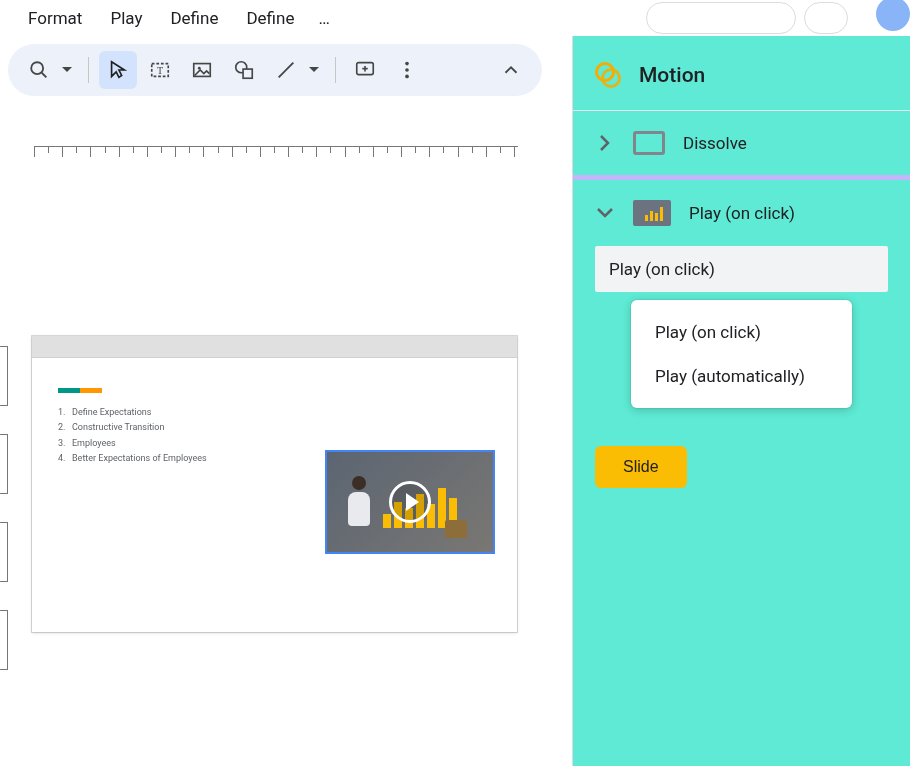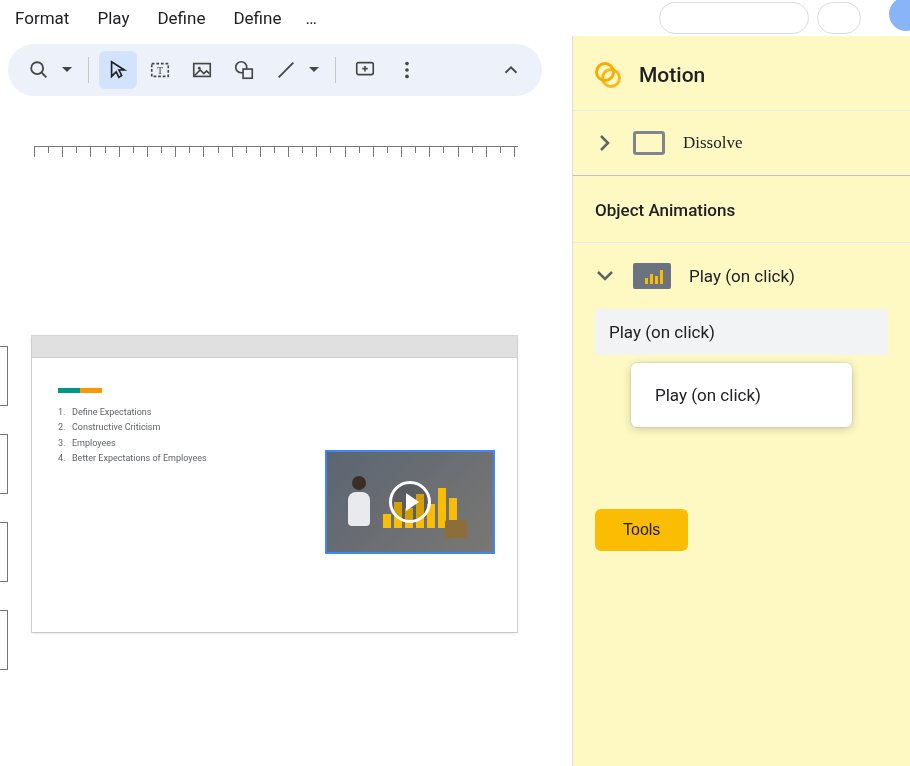--- a/index.html
+++ b/index.html
@@ -11,21 +11,21 @@
     height: 766px;
     overflow: hidden;
     color: #202124;
   }
 
   
   .menubar {
     display: flex;
     align-items: center;
     height: 36px;
-    padding: 0 1px;
+    padding: 0 14px;
     border-bottom: 1px solid #fff;
     gap: 0;
   }
   .menubar-item {
     padding: 4px 14px;
     font-size: 17px;
     color: #202124;
     cursor: pointer;
     border-radius: 4px;
   }
@@ -259,21 +259,21 @@
     border-left: 13px solid #fff;
     border-top: 9px solid transparent;
     border-bottom: 9px solid transparent;
     margin-left: 4px;
   }
 
   
   .right-panel {
     width: 338px;
     border-left: 1px solid #dadce0;
-    background: #fef9c3;
+    background: #5eead4;
     display: flex;
     flex-direction: column;
   }
   .panel-header {
     display: flex;
     align-items: center;
     gap: 18px;
     padding: 26px 22px 22px 22px;
     border-bottom: 1px solid #e8eaed;
   }
@@ -300,23 +300,22 @@
     font-weight: 500;
     padding: 24px 22px 22px 22px;
     border-bottom: 1px solid #e8eaed;
   }
 
   .transition-row {
     display: flex;
     align-items: center;
     gap: 18px;
     padding: 20px 22px;
-    border-bottom: 1px solid #c4b5fd;
+    border-bottom: 5px solid #c4b5fd;
     cursor: pointer;
-    font-family: Liberation Serif, serif;
   }
   .chevron {
     width: 20px; height: 20px;
     display: flex; align-items: center; justify-content: center;
     color: #5f6368;
   }
   .thumb-rect {
     width: 32px; height: 24px;
     border: 3px solid #80868b;
     border-radius: 3px;
@@ -527,21 +526,21 @@
       <div class="slide-nav-stub"></div>
       <div class="slide-nav-stub"></div>
     </div>
 
     <div class="slide-wrapper">
       <div class="slide-topbar"></div>
       <div class="slide-body">
         <div class="slide-accent"></div>
         <ol class="slide-list">
           <li>Define Expectations</li>
-          <li>Constructive Criticism</li>
+          <li>Constructive Transition</li>
           <li>Employees</li>
           <li>Better Expectations of Employees</li>
         </ol>
         <div class="slide-video">
           <div class="slide-video-bg"></div>
           <div class="slide-video-bars">
             <span style="height:14px"></span>
               <span style="height:26px"></span>
               <span style="height:20px"></span>
               <span style="height:34px"></span>
@@ -575,21 +574,20 @@
     <div class="transition-row">
       <div class="chevron">
         <svg width="12" height="18" viewBox="0 0 12 18">
             <path d="M2 2 L9 9 L2 16" fill="none" stroke="#5f6368" stroke-width="2.5"></path>
           </svg>
       </div>
       <div class="thumb-rect"></div>
       <div class="transition-label">Dissolve</div>
     </div>
 
-    <div class="panel-section-title">Object Animations</div>
 
     <div class="anim-row">
       <div class="chevron">
         <svg width="18" height="12" viewBox="0 0 18 12">
             <path d="M2 2 L9 9 L16 2" fill="none" stroke="#5f6368" stroke-width="2.5"></path>
           </svg>
       </div>
       <div class="anim-thumb">
         <div class="mini-bars">
             <span style="height:6px"></span>
@@ -598,22 +596,23 @@
             <span style="height:14px"></span>
           </div>
       </div>
       <div class="anim-label">Play (on click)</div>
     </div>
 
     <div class="anim-dropdown">
       <div class="dropdown-trigger">Play (on click)</div>
       <div class="dropdown-menu">
         <div class="dropdown-option">Play (on click)</div>
+        <div class="dropdown-option">Play (automatically)</div>
       </div>
     </div>
 
     <div class="play-button-row">
-      <button class="play-button">Tools</button>
+      <button class="play-button">Slide</button>
     </div>
 
   </div>
 
 </div>
 
 </body></html>

